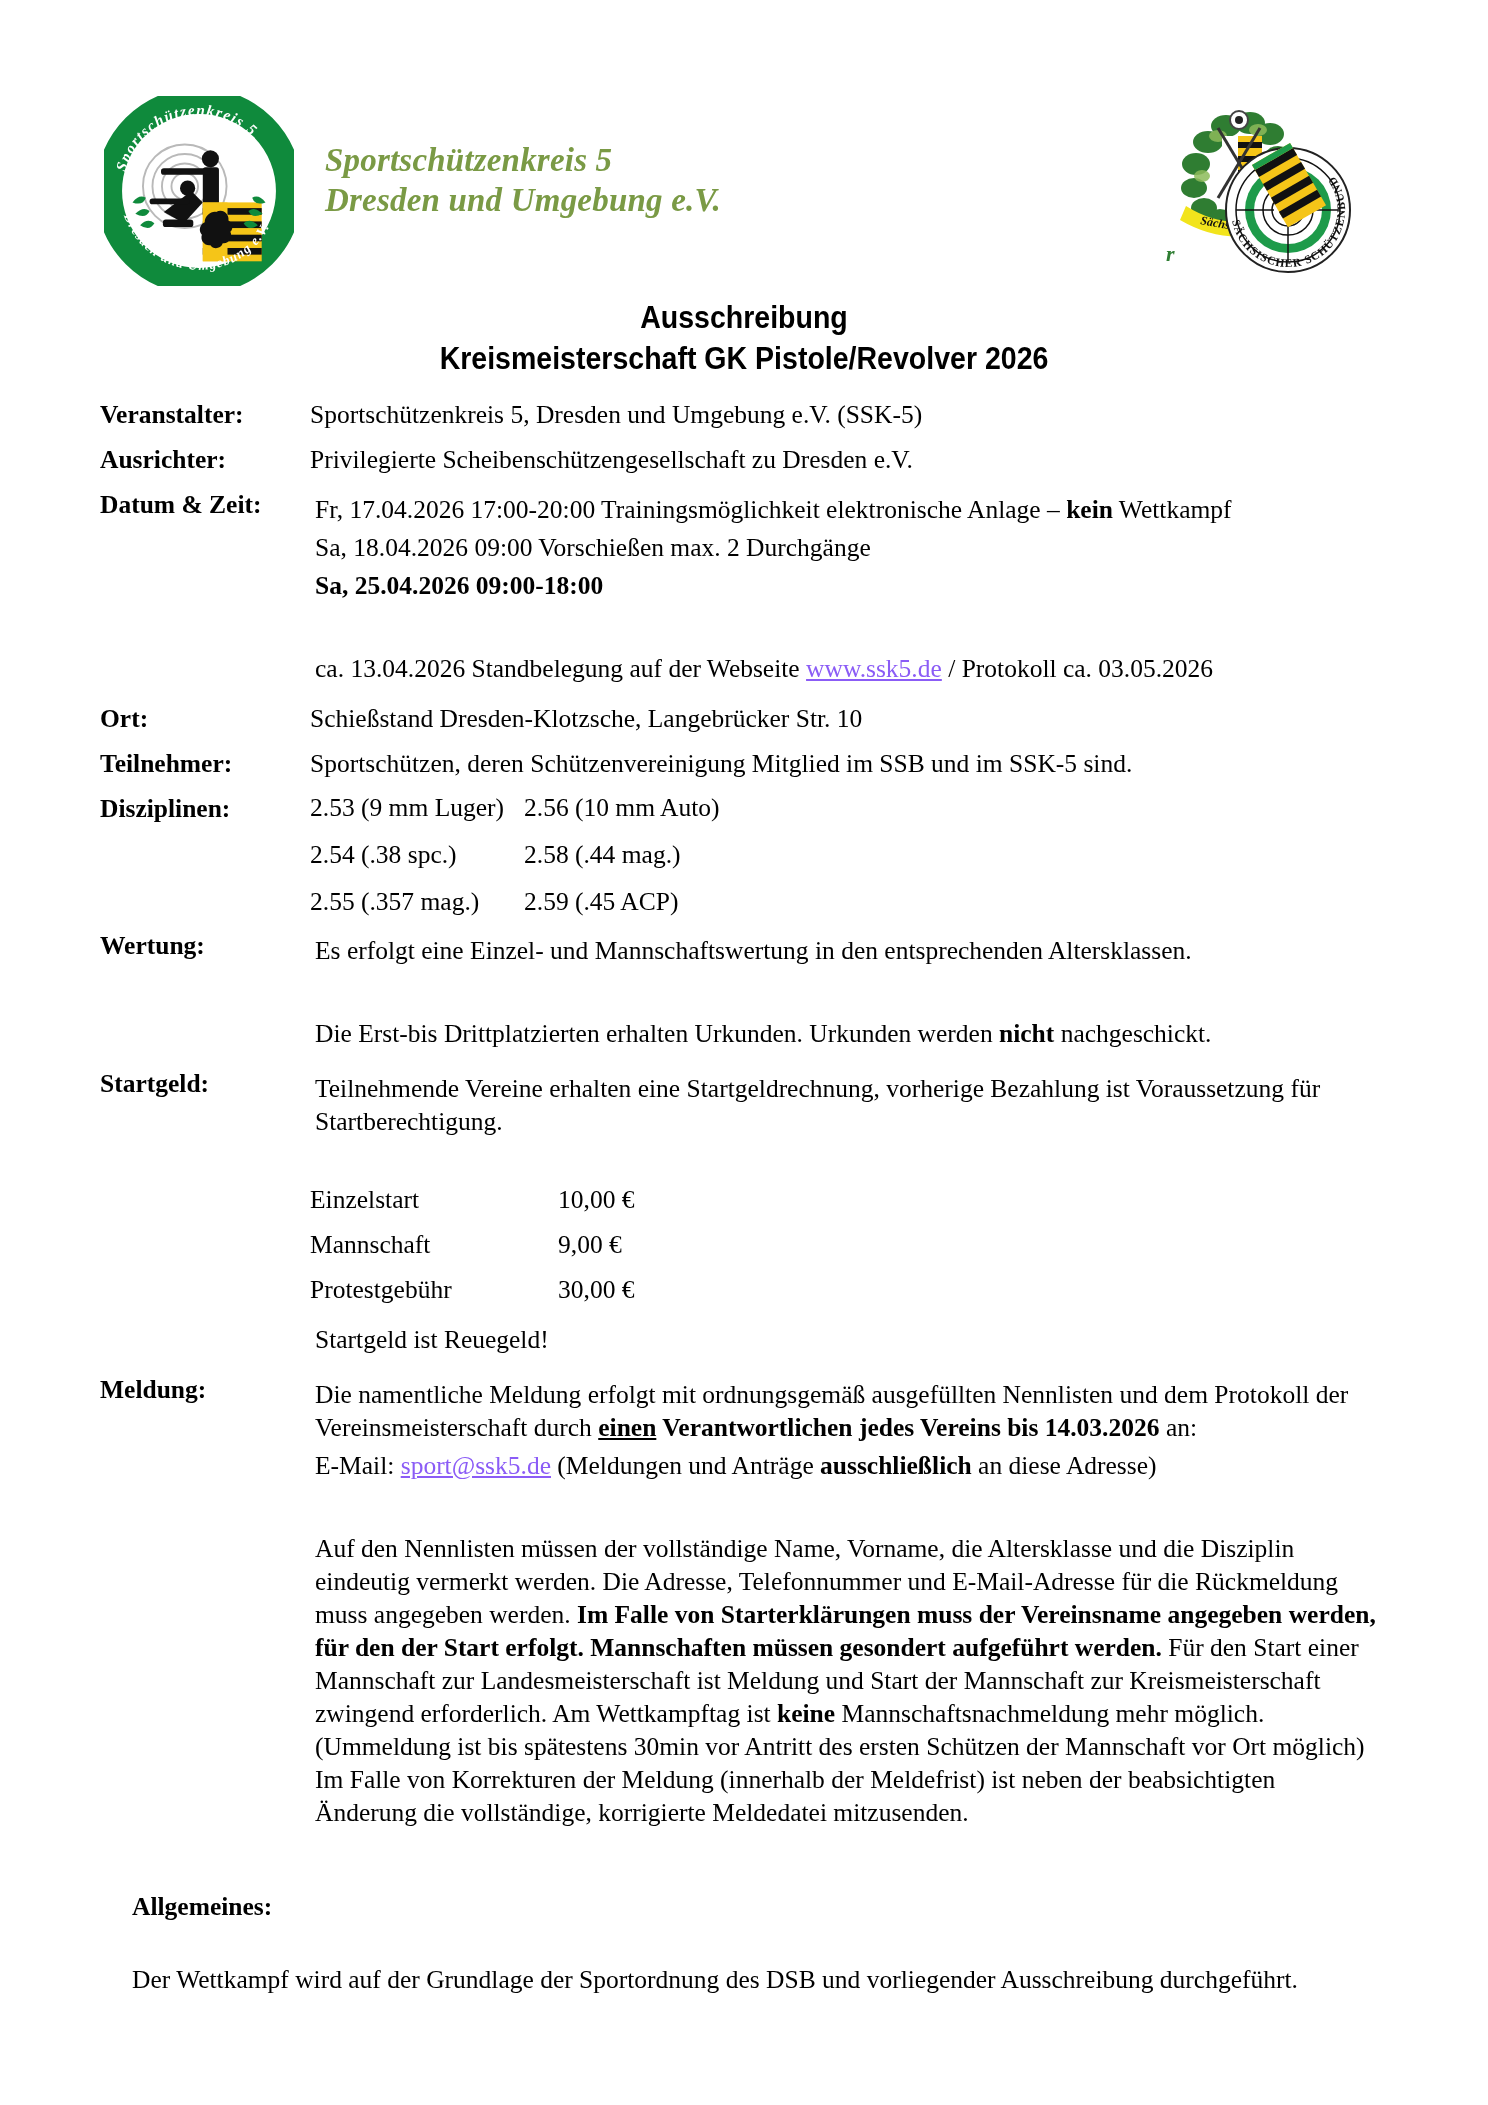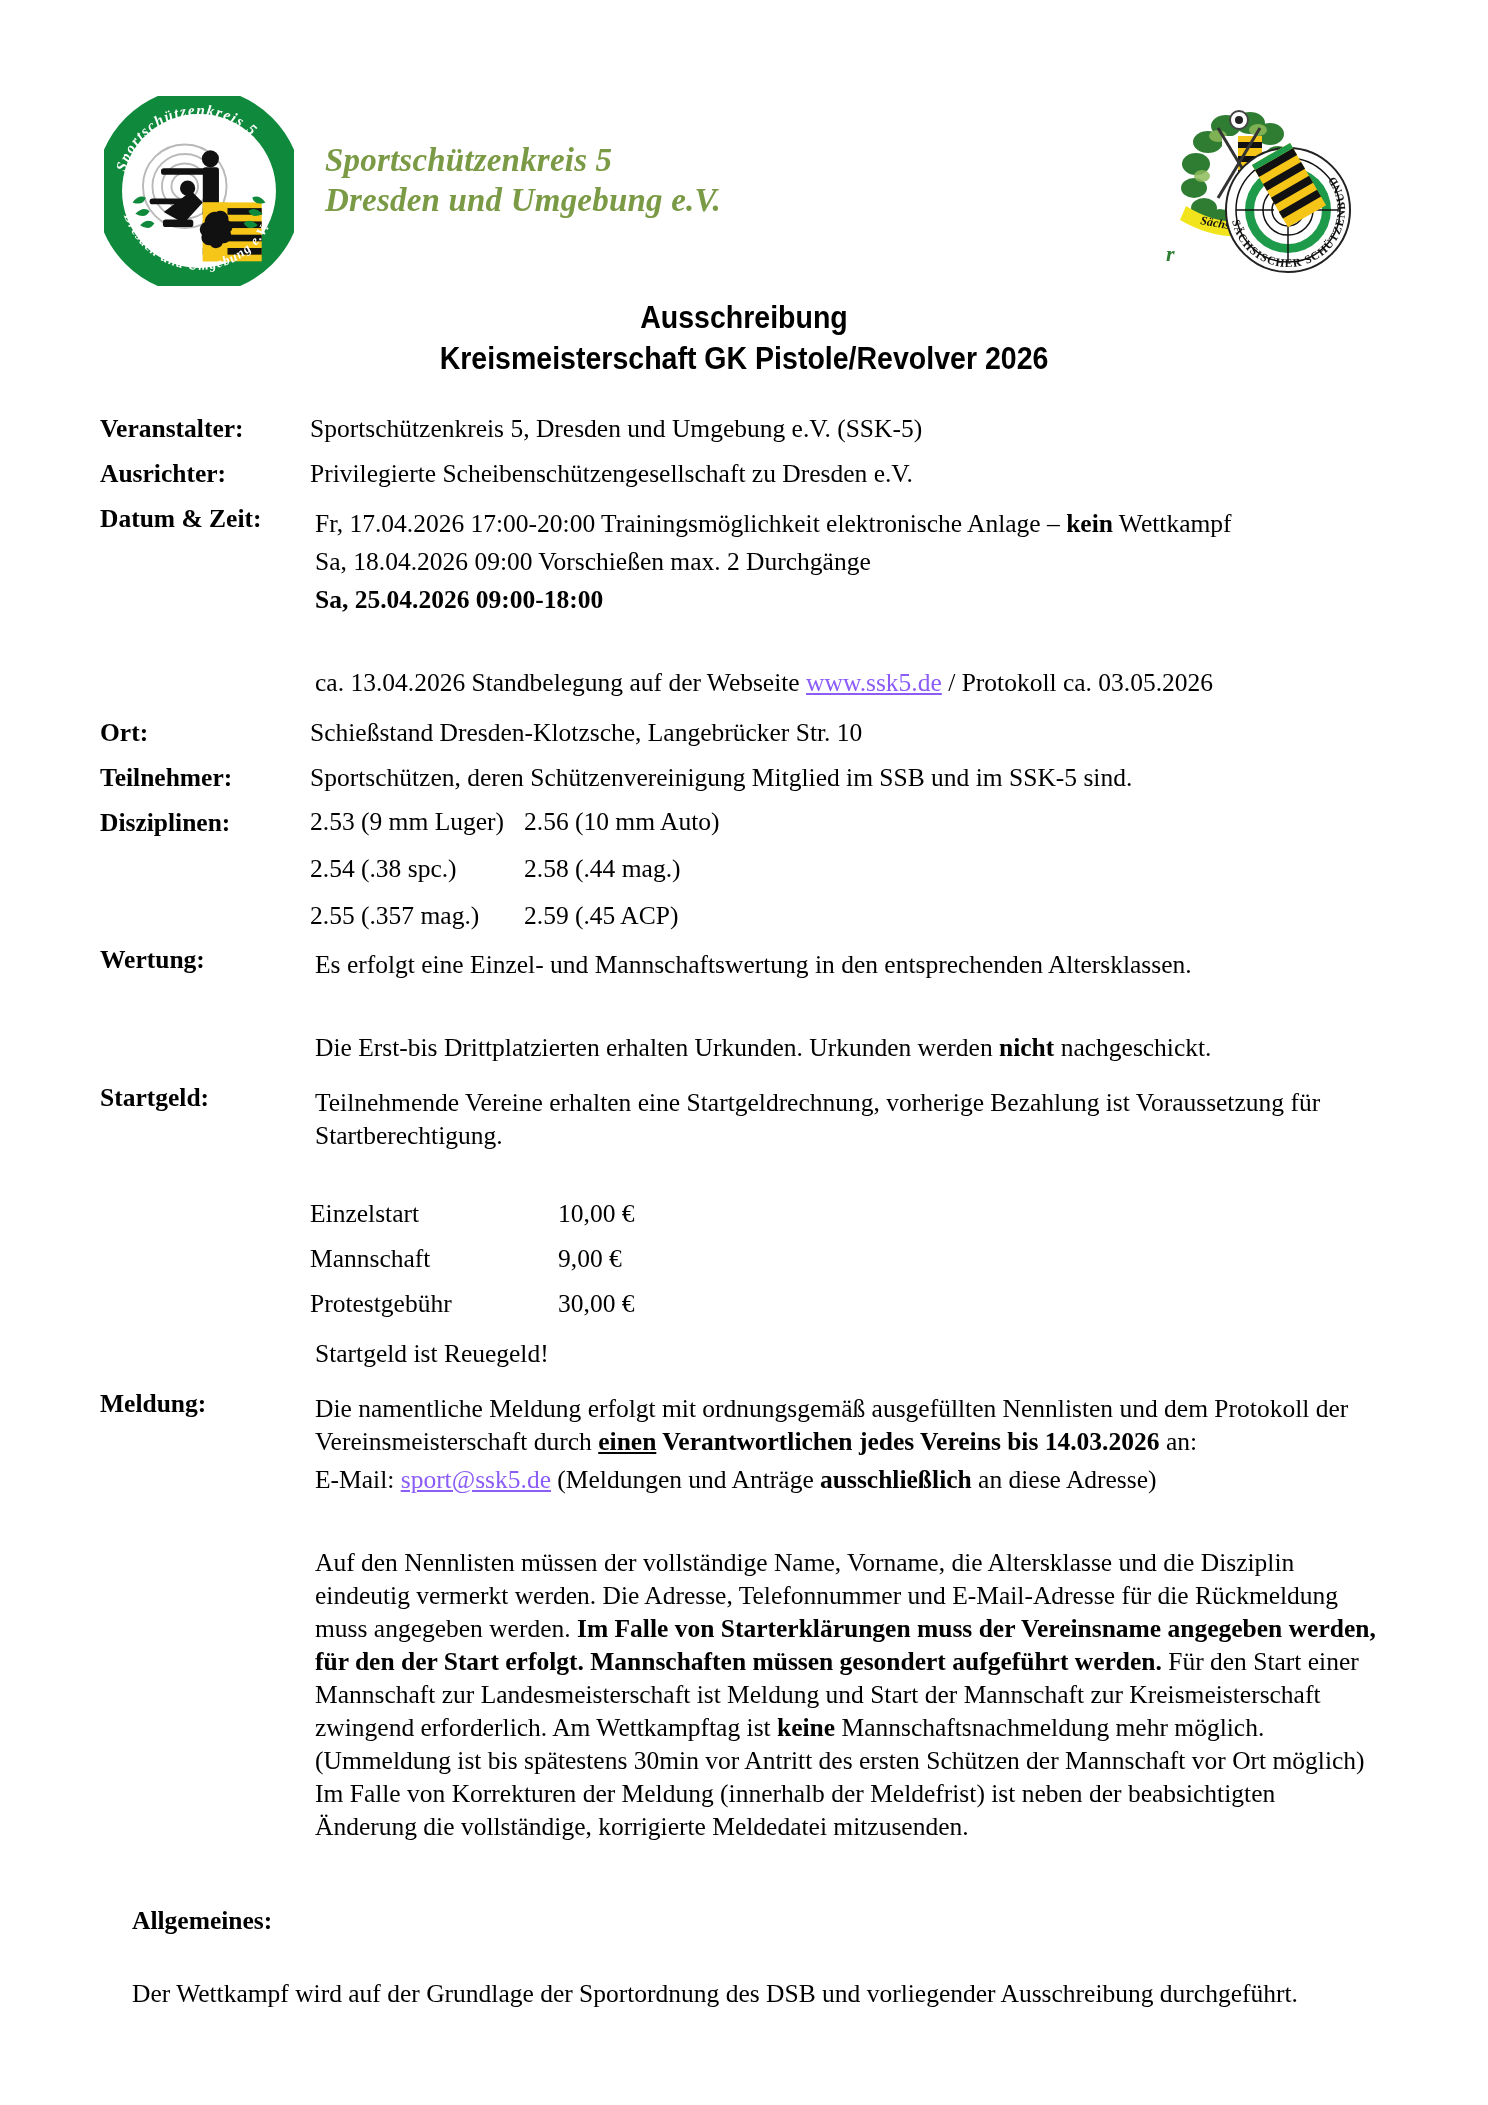--- a/index.html
+++ b/index.html
@@ -80,21 +80,21 @@
     font-weight: bold;
     font-size: 31px;
     line-height: 41px;
     transform: scaleX(0.92);
   }
 
   
   #doc {
     position: absolute;
     left: 0;
-    top: 412px;
+    top: 398px;
     width: 1488px;
     font-size: 25.5px;
     line-height: 33px;
   }
 
   .row {
     position: relative;
     display: flex;
     align-items: flex-start;
     padding: 0 100px 0 100px;

